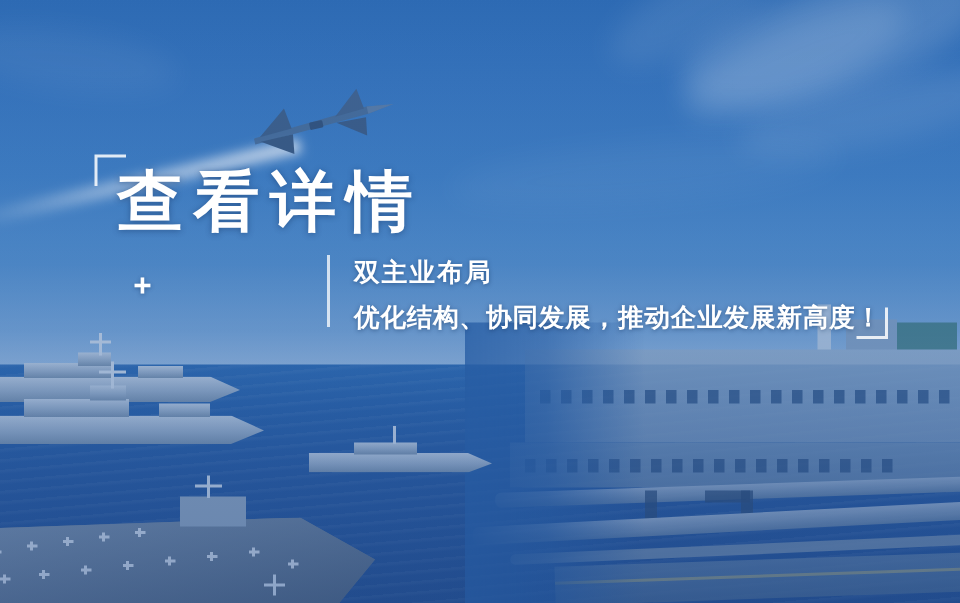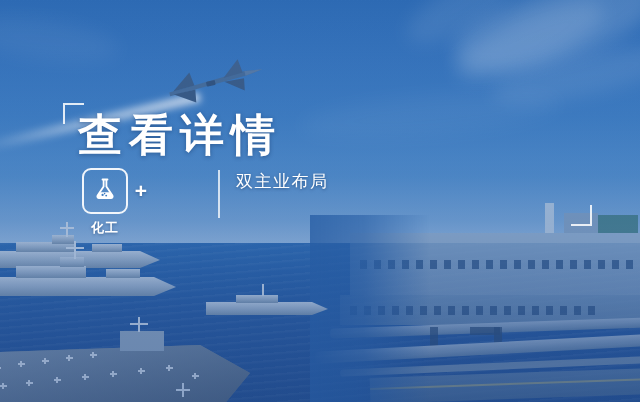--- a/index.html
+++ b/index.html
@@ -221,21 +221,21 @@
   }
 
   .divider {
     position:absolute; left:218px; top:170px;
     width:2px; height:48px;
     background:rgba(255,255,255,.75);
   }
 
   .copy { position:absolute; left:236px; top:170px; }
   .copy-line1 {
-    font-size:17px; font-weight:normal; color:#ffffff;
+    font-size:17px; font-weight:bold; color:#ffffff;
     letter-spacing:1.5px; line-height:24px;
     text-shadow:0 1px 3px rgba(15,45,90,.5);
     white-space:nowrap;
   }
   .copy-line2 {
     margin-top:6px;
     font-size:17px; font-weight:bold; color:#ffffff;
     letter-spacing:.6px; line-height:24px;
     text-shadow:0 1px 3px rgba(15,45,90,.5);
     white-space:nowrap;
@@ -410,42 +410,28 @@
 
   <div class="content">
 
     <div class="bracket tl"></div>
     <div class="bracket br"></div>
 
     <div class="title">查看详情</div>
 
     <div class="badges">
 
-      <div class="badge">
-        <div class="badge-box">
-          <span>
-            <svg width="26" height="26" viewBox="0 0 26 26">
-              <path d="M10.5 3.5 L15.5 3.5" stroke="#fff" stroke-width="1.8" stroke-linecap="round"></path>
-              <path d="M11.6 3.8 L11.6 10.5 L5.6 19.6 C4.9 20.7 5.7 22 7.0 22 L19.0 22 C20.3 22 21.1 20.7 20.4 19.6 L14.4 10.5 L14.4 3.8" fill="none" stroke="#fff" stroke-width="1.8" stroke-linejoin="round"></path>
-              <path d="M8.3 16.2 L17.7 16.2 L20.4 19.6 C21.1 20.7 20.3 22 19.0 22 L7.0 22 C5.7 22 4.9 20.7 5.6 19.6 Z" fill="#fff"></path>
-              <circle cx="10.6" cy="18.9" r="1.15" fill="#3f7cc0"></circle>
-              <circle cx="14.2" cy="19.6" r="0.95" fill="#3f7cc0"></circle>
-              <circle cx="12.6" cy="17.6" r="0.8" fill="#3f7cc0"></circle>
-            </svg>
-          </span>
-        </div>
-        <div class="badge-label">化工</div>
-      </div>
 
       <div class="plus">+</div>
 
 
     </div>
 
     <div class="divider"></div>
 
     <div class="copy">
       <div class="copy-line1">双主业布局</div>
+      <div class="copy-line2">优化结构、协同发展，推动企业发展新高度！</div>
     </div>
 
 
   </div>
 </div>
 
 </body></html>

